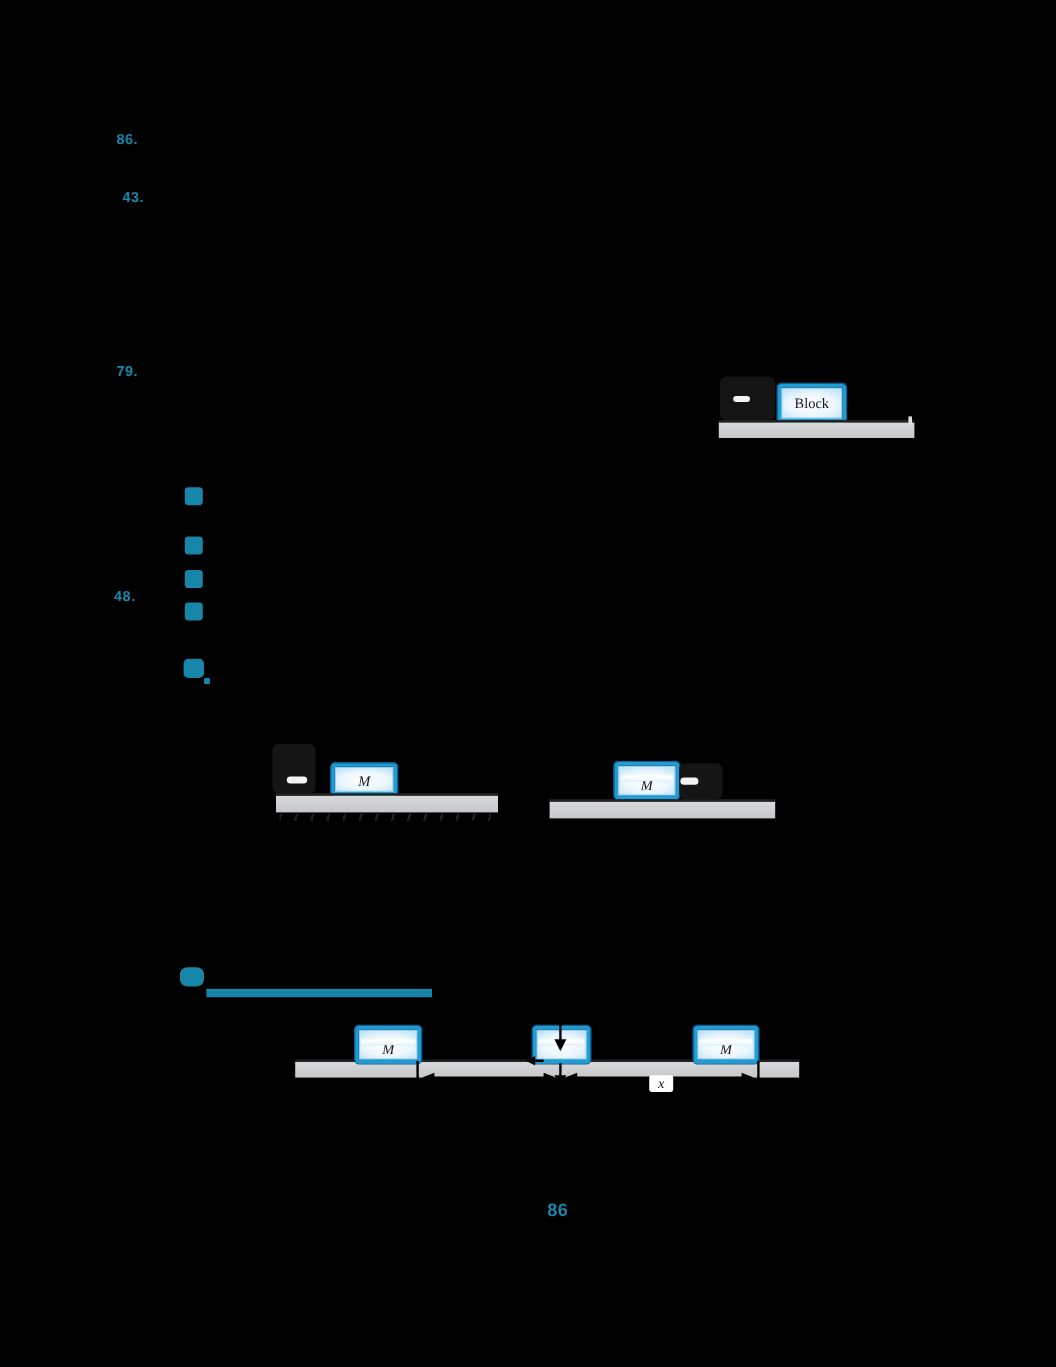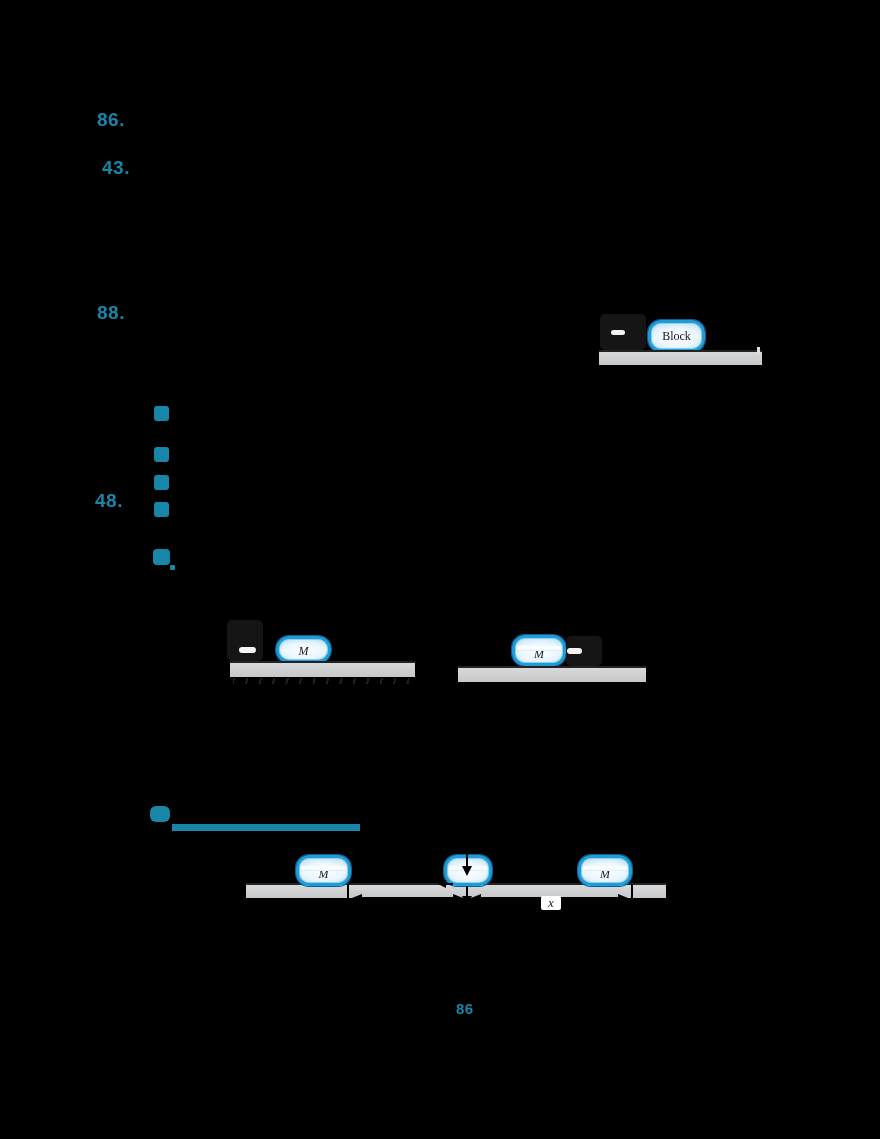--- a/index.html
+++ b/index.html
@@ -11,30 +11,30 @@
     --ink:#14142e;
   }
   html,body{margin:0;padding:0;}
   body{
     width:880px;height:1139px;position:relative;overflow:hidden;
     background:#000;
     font-family:"Liberation Sans", sans-serif;
   }
   .abs{position:absolute;}
   .teal-num{
-    color:var(--teal);font-weight:bold;font-size:19px;letter-spacing:0.5px;
+    color:var(--teal);font-weight:bold;font-size:12px;letter-spacing:0.5px;
     font-family:"Liberation Sans", sans-serif;
   }
   .badge{
     background:var(--teal);border-radius:3px;
   }
   .block{
     box-sizing:border-box;
     border:3px solid var(--block-border);
-    border-radius:13px;
+    border-radius:3px;
     box-shadow:0 0 0 1px var(--block-border-dark), inset 0 0 0 1px #8ed0f2;
     background:radial-gradient(ellipse 75% 65% at 50% 55%, #ffffff 0%, #eaf6fd 55%, #b9def5 100%);
     display:flex;align-items:flex-end;justify-content:center;
   }
   .block.center-label{align-items:center;}
   .block-label{
     font-family:"Liberation Serif", serif;
     color:var(--ink);font-size:12px;line-height:1;padding-bottom:3px;
   }
   .label-italic{font-style:italic;}
@@ -63,21 +63,21 @@
     color:#101010;font-size:12px;
   }
   .rule{background:var(--teal);}
   svg{display:block;}
 </style>
 </head>
 <body>
 
 <div class="abs teal-num" style="left:97px;top:109px;">86.</div>
 <div class="abs teal-num" style="left:102px;top:157px;">43.</div>
-<div class="abs teal-num" style="left:97px;top:302px;">88.</div>
+<div class="abs teal-num" style="left:97px;top:302px;">79.</div>
 <div class="abs teal-num" style="left:95px;top:490px;">48.</div>
 
 <div class="abs badge" style="left:154px;top:406px;width:15px;height:15px;"></div>
 <div class="abs badge" style="left:154px;top:447px;width:15px;height:15px;"></div>
 <div class="abs badge" style="left:154px;top:475px;width:15px;height:15px;"></div>
 <div class="abs badge" style="left:154px;top:502px;width:15px;height:15px;"></div>
 <div class="abs badge" style="left:153px;top:549px;width:17px;height:16px;border-radius:4px;"></div>
 <div class="abs badge" style="left:170px;top:565px;width:5px;height:5px;border-radius:1px;"></div>
 
 <div class="abs" style="left:595px;top:308px;width:175px;height:60px;">

